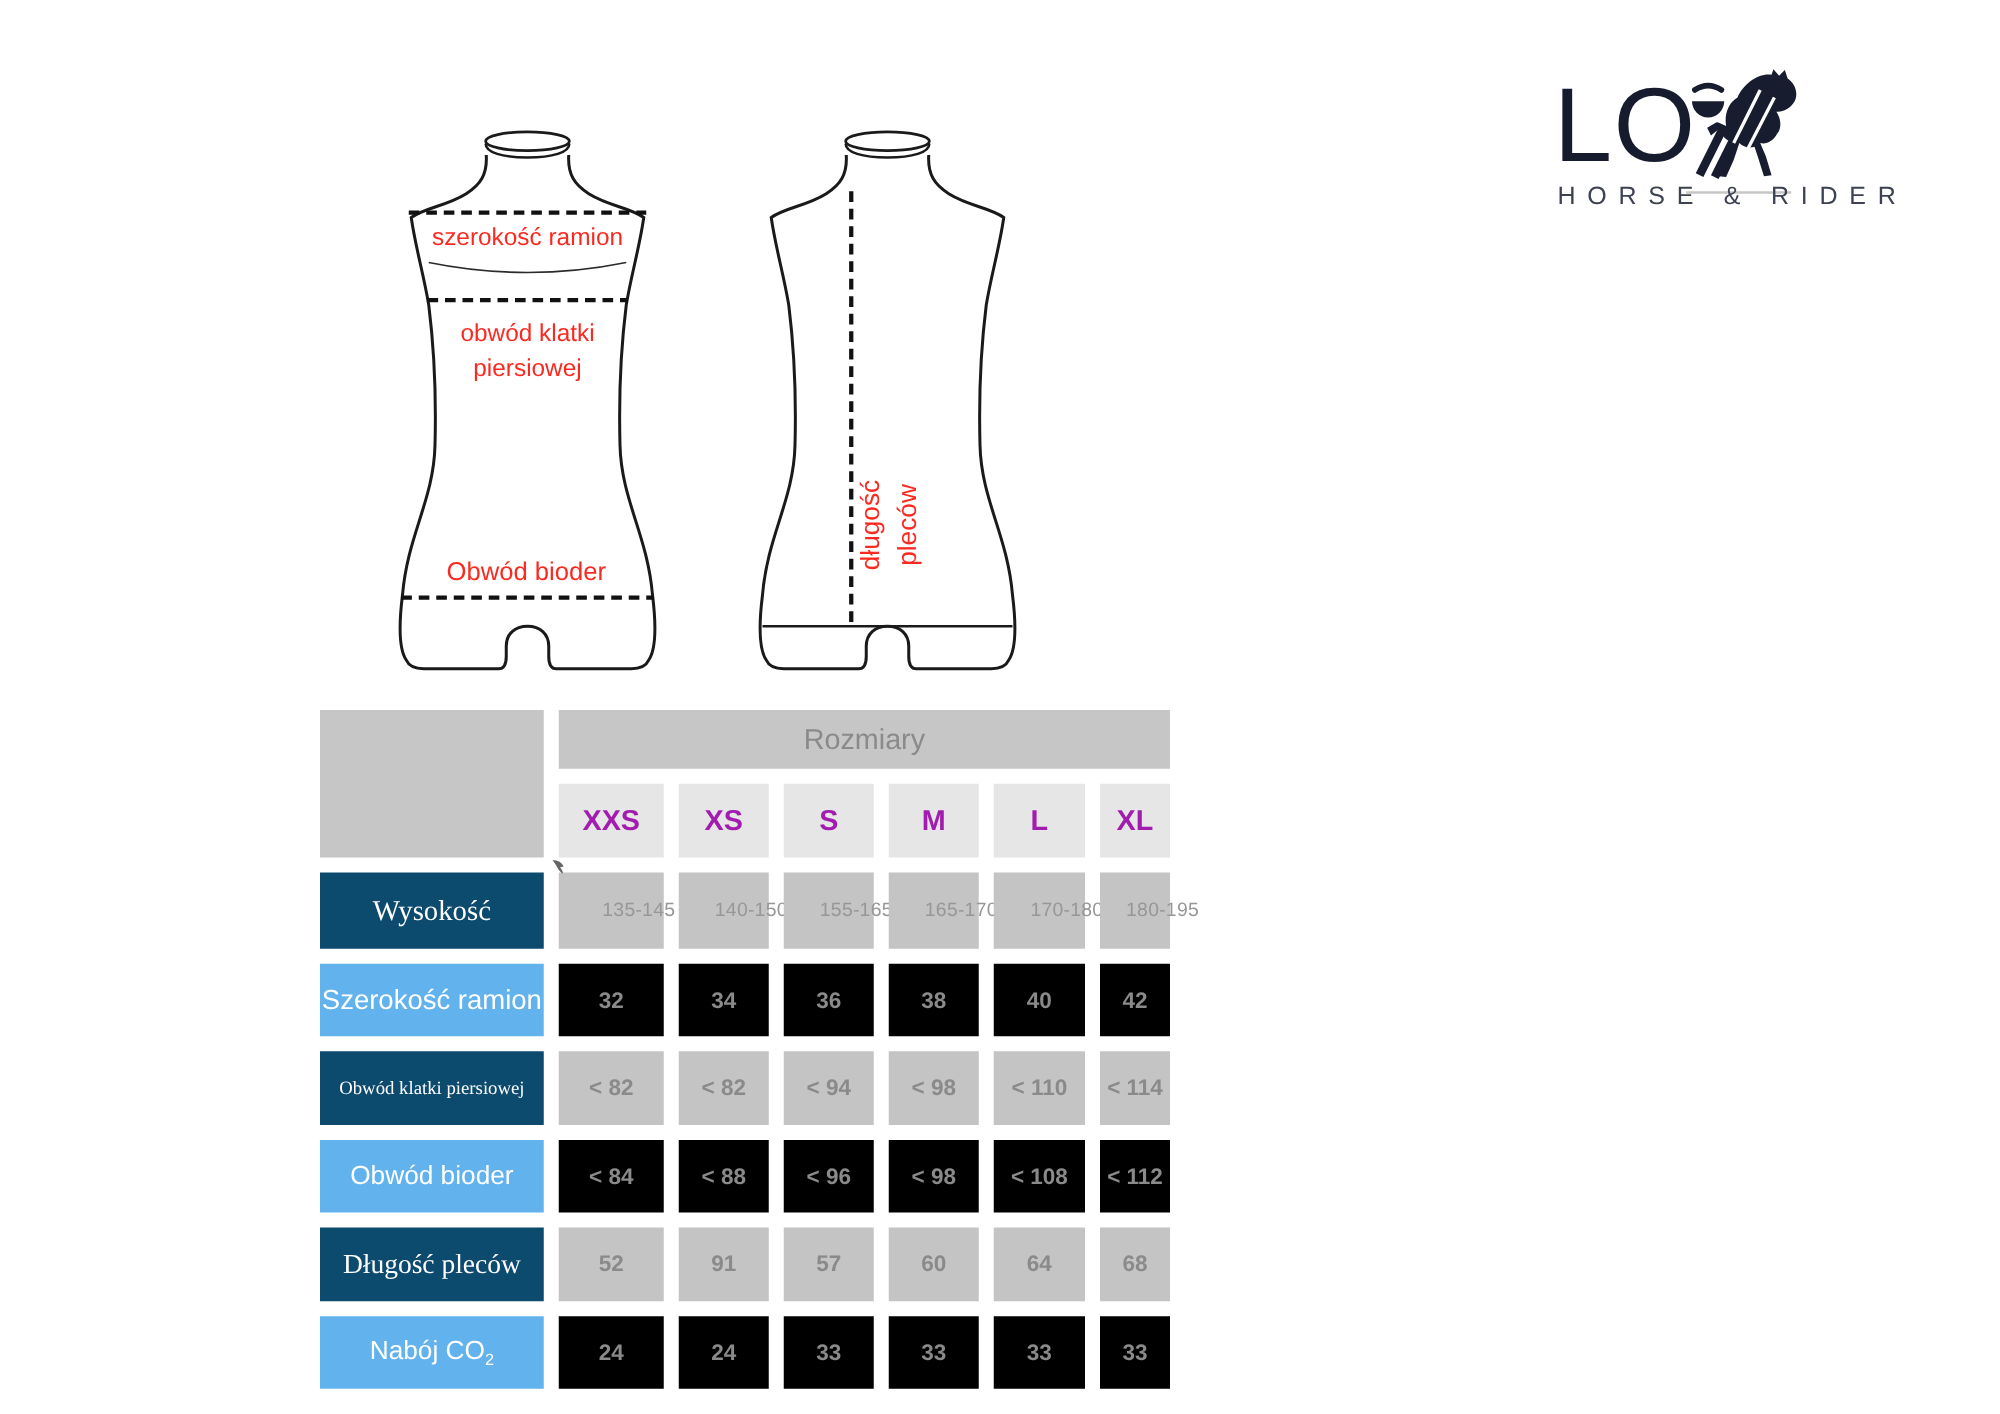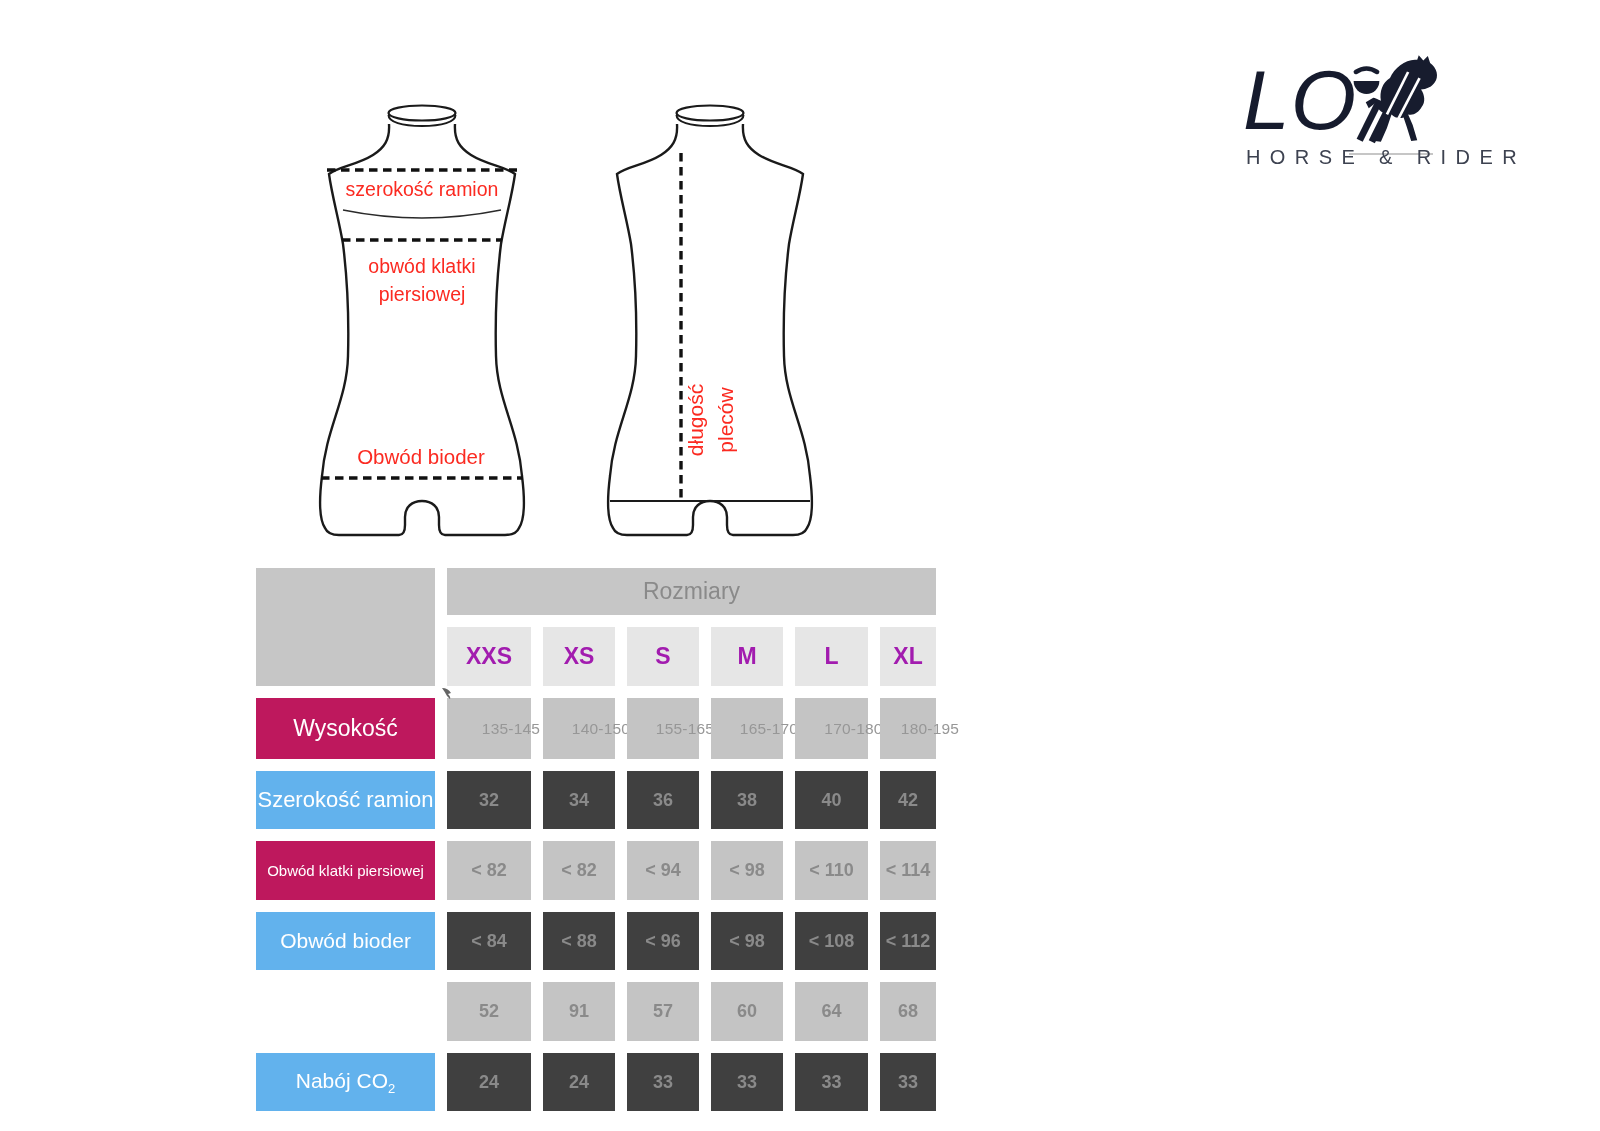--- a/index.html
+++ b/index.html
@@ -8,41 +8,41 @@
 
   
   .fig{position:absolute;width:212px;height:442px;}
   .fig-front{left:316px;top:98px;}
   .fig-back{left:604px;top:98px;}
 
   
   .logo{position:absolute;left:1243px;top:58px;width:300px;height:120px;}
   .logo-word{position:absolute;top:0;font-size:84px;font-weight:500;color:#161b2d;
              letter-spacing:1px;line-height:1;}
-  .logo-lo{left:0;font-style:italic;}
+  .logo-lo{left:0;}
   .logo-ft{left:201px;}
   .logo-horse{position:absolute;left:100px;top:-6px;width:100px;height:96px;}
   .logo-underline{position:absolute;left:106px;top:95px;width:84px;height:2px;background:#c6c6c6;}
   .logo-tagline{position:absolute;left:3px;top:88px;font-size:20px;font-weight:500;
                 color:#3d4250;letter-spacing:9.4px;white-space:nowrap;}
 
   
   .size-table{position:absolute;left:256px;top:568px;display:grid;
               grid-template-columns:179px 84px 72px 72px 72px 73px 56px;
               grid-template-rows:47px 59px 61px 58px 59px 58px 59px 58px;
               gap:12px;}
   .cell{display:flex;align-items:center;justify-content:center;text-align:center;}
   .hdr{background:#c6c6c6;}
   .hdr-title{font-size:23px;color:#8a8a8a;}
   .size-head{background:#e6e6e6;font-weight:bold;font-size:23px;color:#a21caf;}
   .lbl{color:#ffffff;flex-direction:column;line-height:1.3;}
-  .lbl-dark{background:#be185d;}
+  .lbl-dark{background:#0c4a6e;font-family:Liberation Serif, serif;}
   .lbl-light{background:#62b2ed;}
   .val-dark{background:#c4c4c4;}
-  .val-light{background:#404040;}
+  .val-light{background:#000000;}
   .val{font-weight:bold;font-size:18px;color:#8a8a8a;white-space:nowrap;}
   .val-sm{font-weight:400;font-size:15.5px;color:#979797;white-space:nowrap;letter-spacing:.2px;padding-left:44px;}
   .f23{font-size:23px;} .f22{font-size:22px;line-height:1.38;}
   .f17{font-size:15px;line-height:1.6;} .f21{font-size:21px;line-height:1.42;}
   .lbl sub{font-size:.62em;}
   .c1{grid-column:1}.c2{grid-column:2}.c3{grid-column:3}.c4{grid-column:4}
   .c5{grid-column:5}.c6{grid-column:6}.c7{grid-column:7}
   .r2{grid-row:2}.r3{grid-row:3}.r4{grid-row:4}.r5{grid-row:5}
   .r6{grid-row:6}.r7{grid-row:7}.r8{grid-row:8}
 
@@ -132,20 +132,21 @@
     <div class="cell val-dark val r5 c7">&lt; 114</div>
 
     <div class="cell lbl lbl-light f21 r6 c1">Obwód bioder</div>
     <div class="cell val-light val r6 c2">&lt; 84</div>
     <div class="cell val-light val r6 c3">&lt; 88</div>
     <div class="cell val-light val r6 c4">&lt; 96</div>
     <div class="cell val-light val r6 c5">&lt; 98</div>
     <div class="cell val-light val r6 c6">&lt; 108</div>
     <div class="cell val-light val r6 c7">&lt; 112</div>
 
+    <div class="cell lbl lbl-dark f22 r7 c1">Długość pleców</div>
     <div class="cell val-dark val r7 c2">52</div>
     <div class="cell val-dark val r7 c3">91</div>
     <div class="cell val-dark val r7 c4">57</div>
     <div class="cell val-dark val r7 c5">60</div>
     <div class="cell val-dark val r7 c6">64</div>
     <div class="cell val-dark val r7 c7">68</div>
 
     <div class="cell lbl lbl-light f21 r8 c1">
       <span><span>Nabój CO</span><sub>2</sub></span>
     </div>

